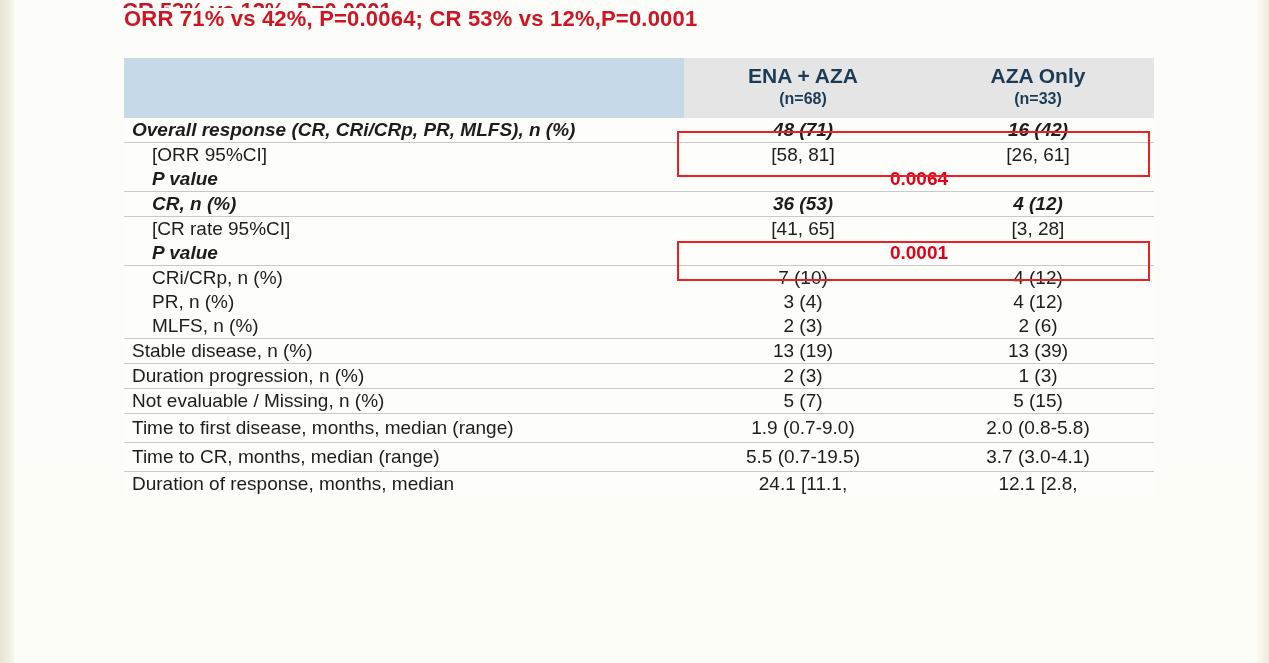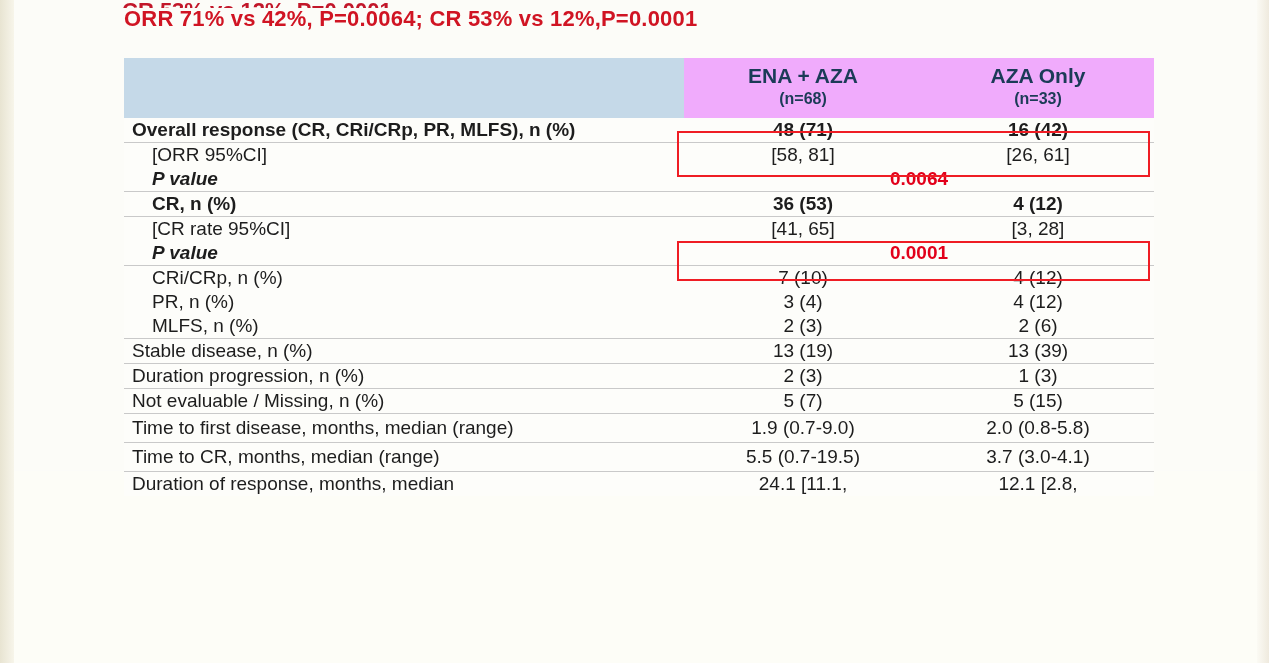--- a/index.html
+++ b/index.html
@@ -65,21 +65,21 @@
     width: 1030px;
     table-layout: fixed;
     font-size: 19px;
     color: #1d1d1d;
   }
   table.data col.c1 { width: 560px; }
   table.data col.c2 { width: 238px; }
   table.data col.c3 { width: 232px; }
 
   thead th {
-    background: #f0abfc;
+    background: #e5e5e5;
     border: none;
     padding: 6px 4px 10px 4px;
     font-size: 21px;
     font-weight: bold;
     color: #1b3b57;
     text-align: center;
     vertical-align: top;
   }
   thead th.blank { background: #c5d9e8; }
   thead th .sub {
@@ -94,21 +94,21 @@
     border-bottom: 1px solid #c9c9c9;
     background: #fdfdfa;
   }
   tbody tr td.lbl {
     text-align: left;
     padding-left: 8px;
   }
   tbody tr td.num {
     text-align: center;
   }
-  .bold { font-weight: bold; }
+  .bold { font-weight: bold; font-style: italic; }
   .indent1 { padding-left: 28px !important; }
   .italic-p { font-style: italic; }
   .pval {
     color: #e2001a;
     font-weight: bold;
     text-align: center;
   }
   .nb { border-bottom: none !important; }
   .row-tight td { padding-top: 1px; padding-bottom: 1px; }
   

